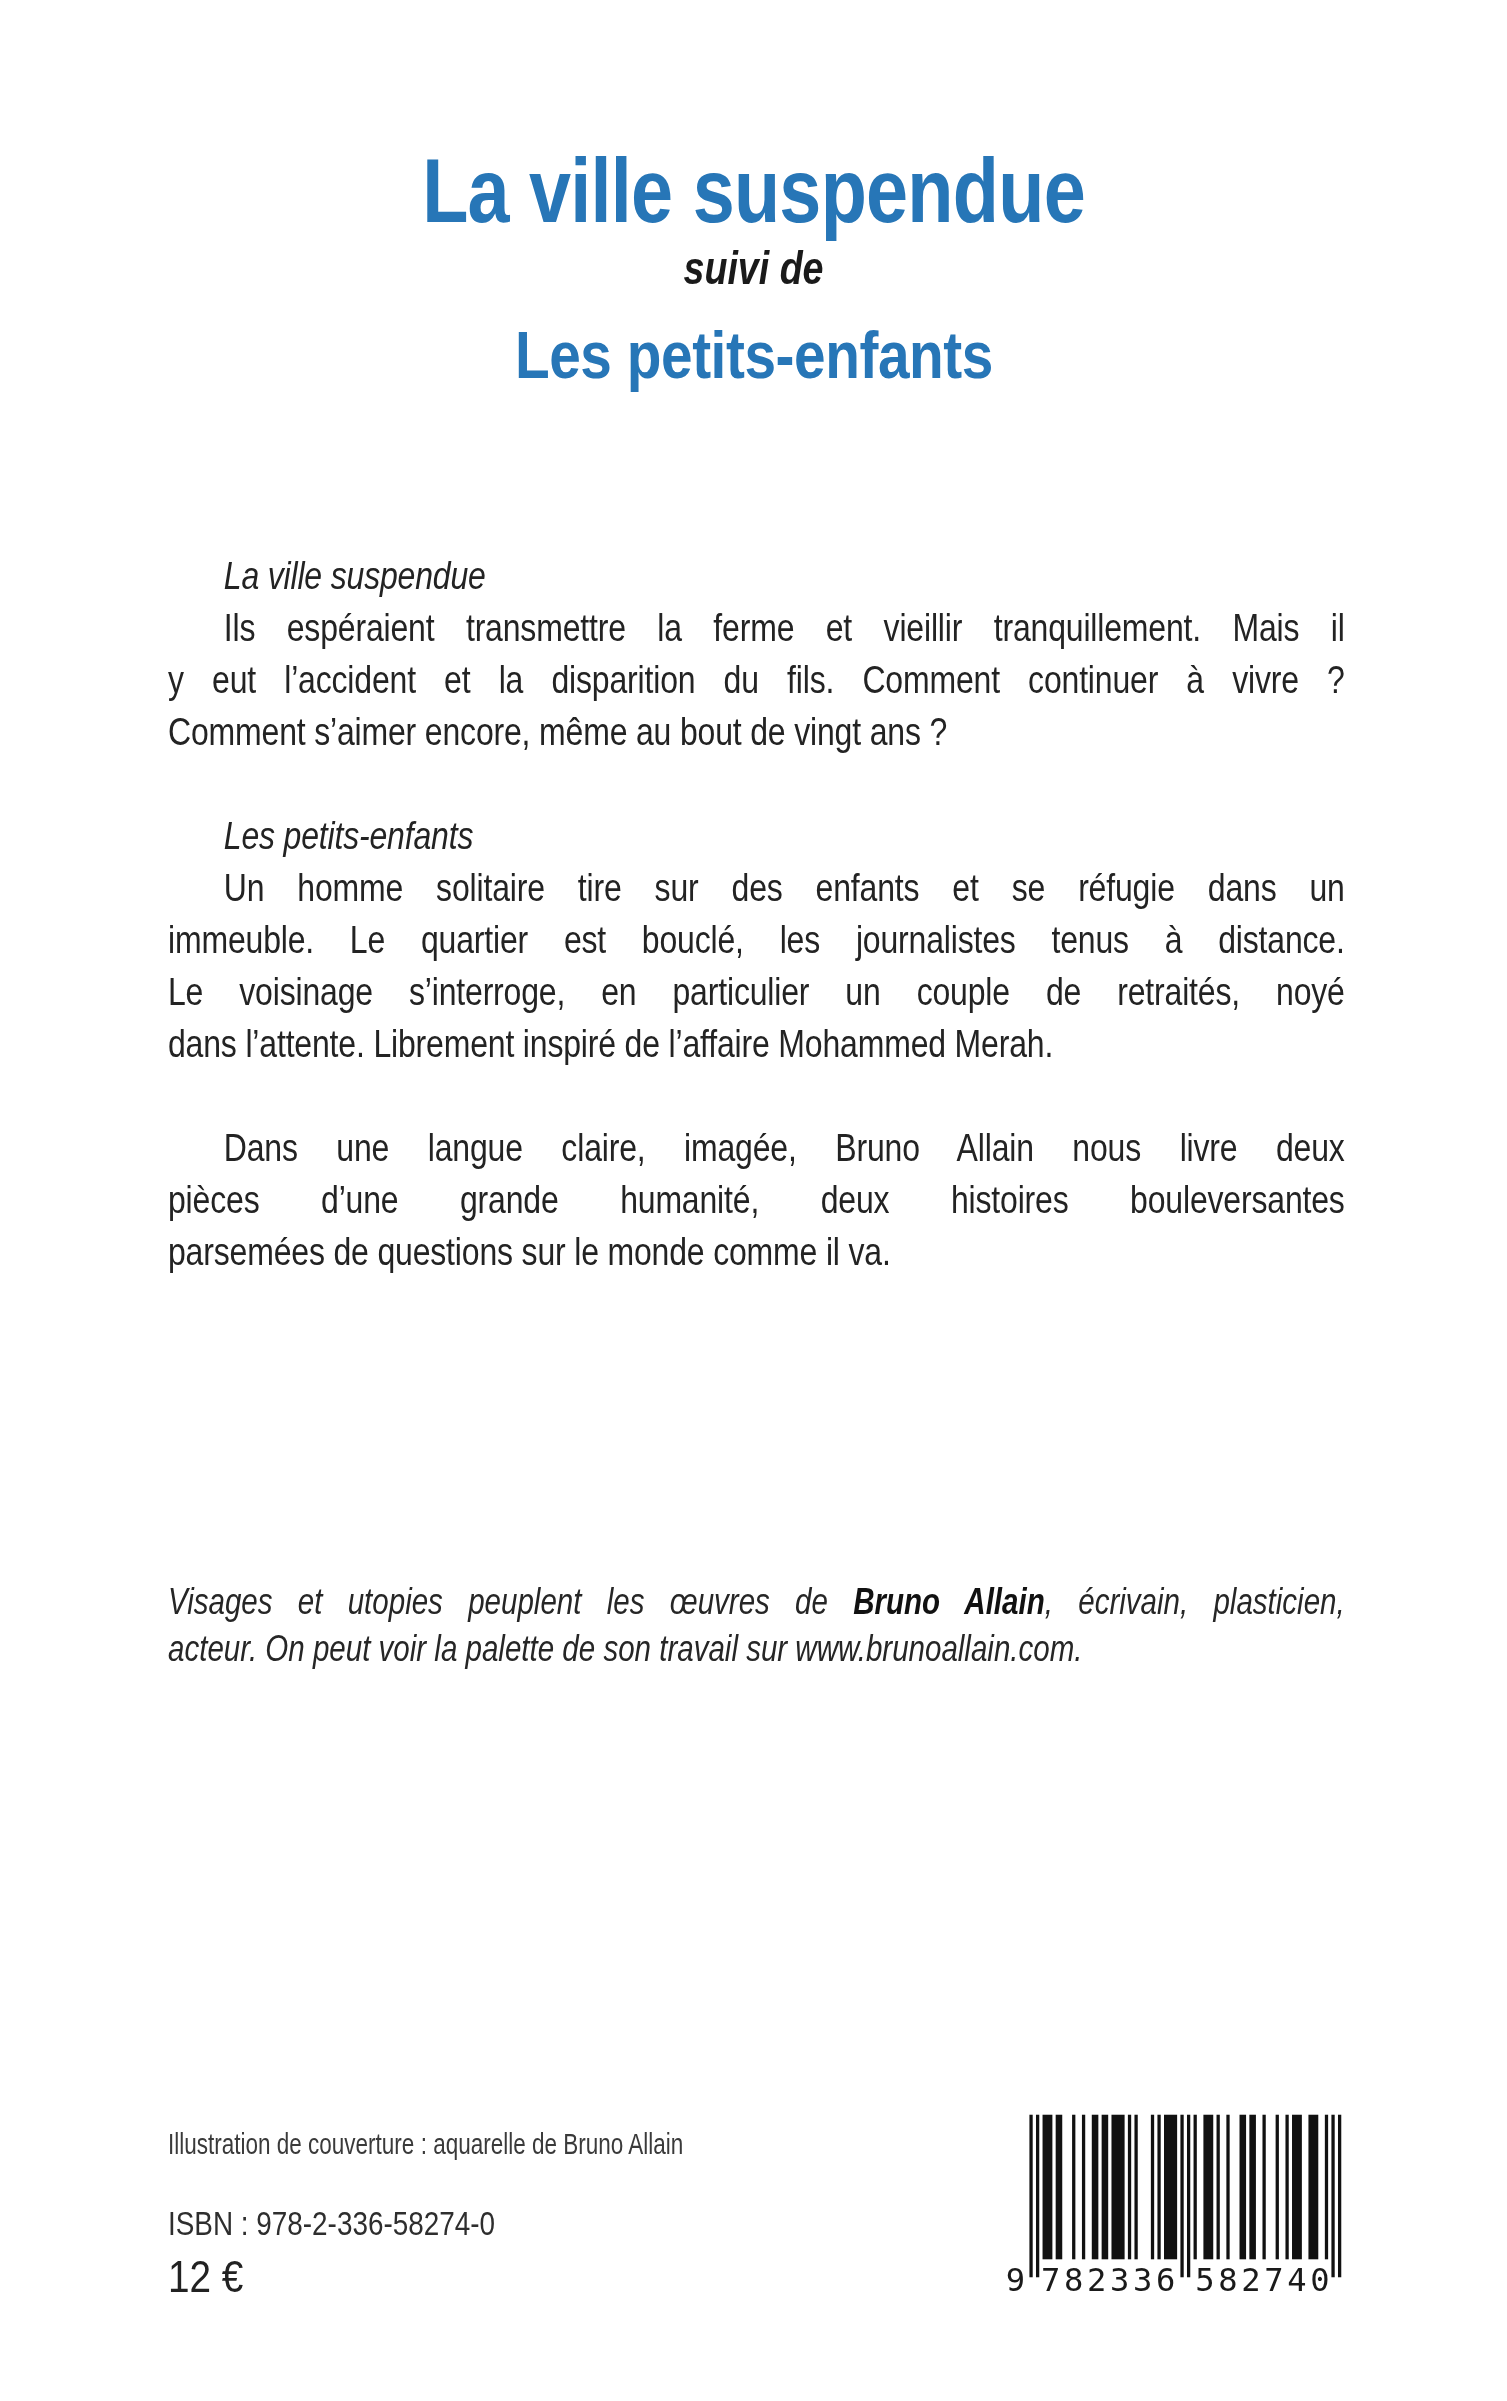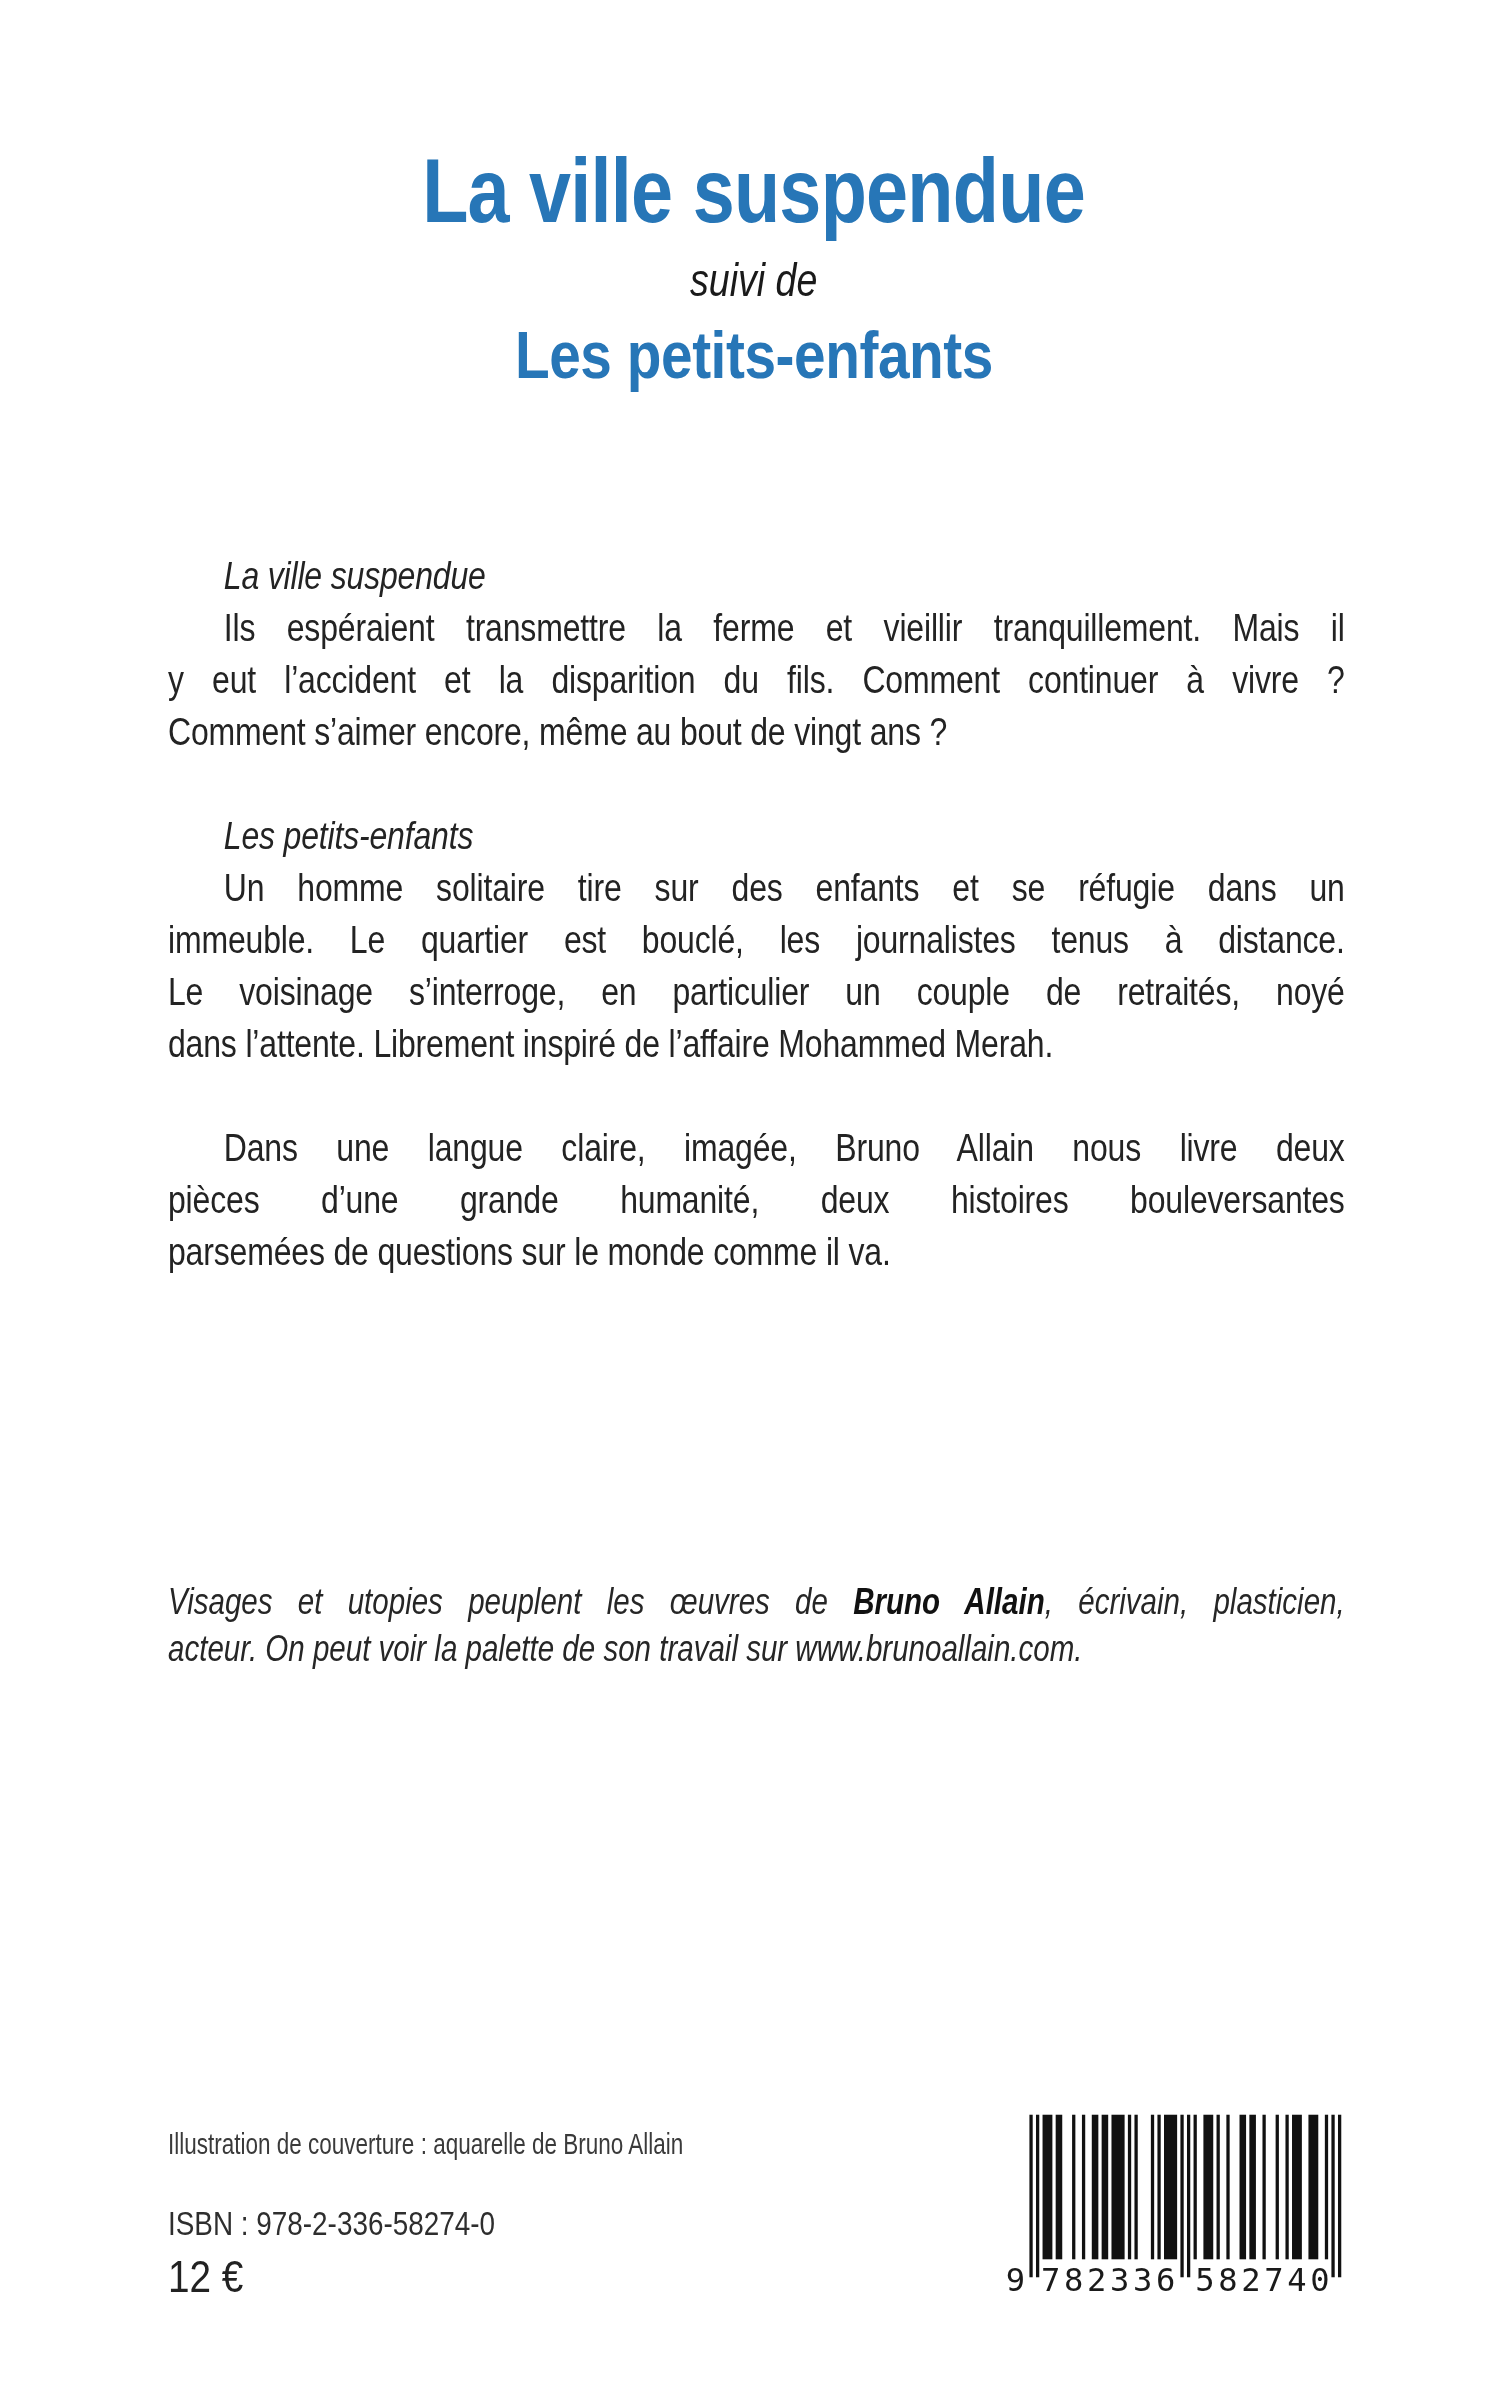--- a/index.html
+++ b/index.html
@@ -32,21 +32,22 @@
       top: 146px;
     }
     .title-main .title-inner {
       font-size: 90px;
       line-height: 90px;
       font-weight: bold;
       transform: scaleX(0.84);
       letter-spacing: -0.9px;
     }
     .title-sub {
-      top: 256px;
+      top: 244px;
+      font-weight: bold;
     }
     .title-sub .title-inner {
       font-size: 47px;
       line-height: 47px;
       font-style: italic;
       color: #1a1a1a;
       transform: scaleX(0.8);
     }
     .title-second {
       top: 322px;

